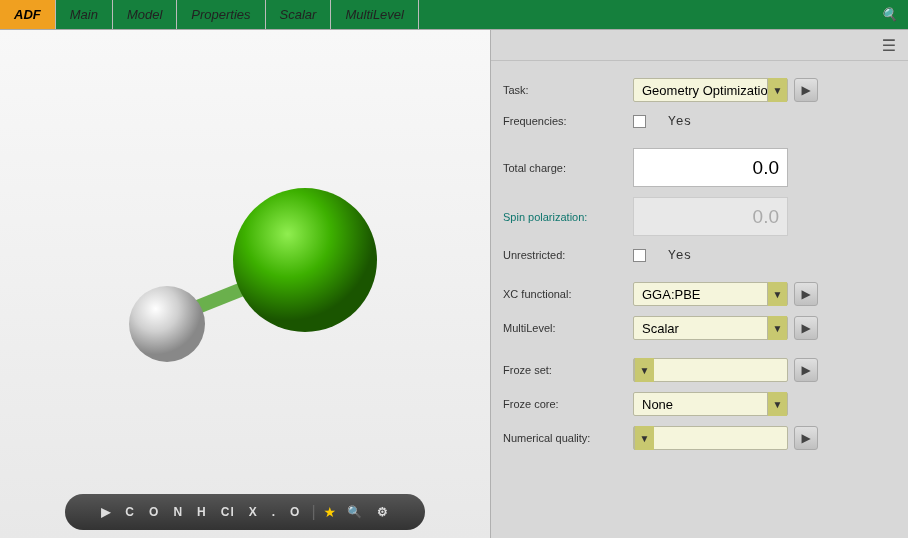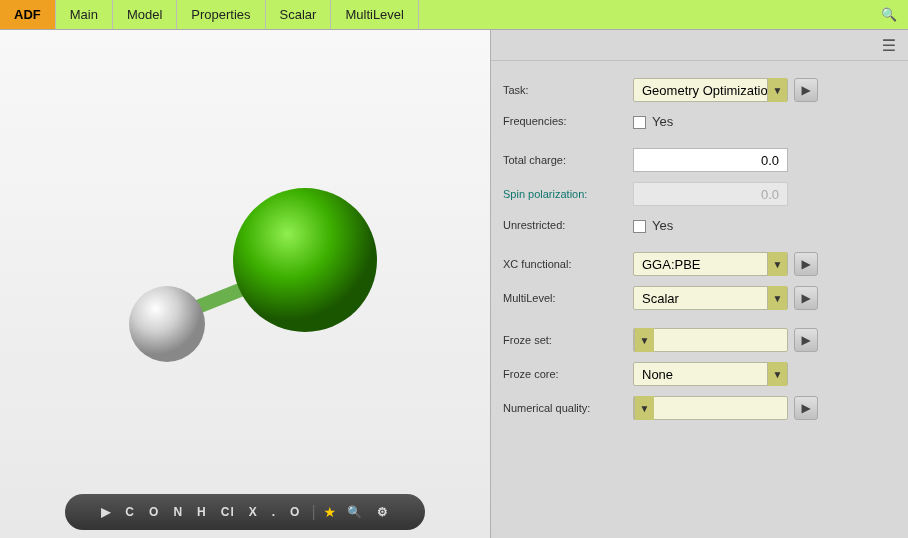--- a/index.html
+++ b/index.html
@@ -11,24 +11,25 @@
       font-size: 13px;
       background: #d0d0d0;
       display: flex;
       flex-direction: column;
     }
 
     
     .nav-bar {
       display: flex;
       align-items: stretch;
-      background: #bef264;
+      background: #15803d;
       border-bottom: 1px solid #aaa;
       height: 30px;
       flex-shrink: 0;
+      font-style: italic;
     }
     .nav-tab {
       padding: 0 14px;
       display: flex;
       align-items: center;
       cursor: pointer;
       font-size: 13px;
       font-weight: 500;
       color: #222;
       border-right: 1px solid #bbb;
@@ -190,40 +191,41 @@
       justify-content: center;
       font-size: 10px;
       color: #333;
       flex-shrink: 0;
     }
 
     
     .text-input {
       background: #fff;
       border: 1px solid #b8b8b8;
-      height: 24px;
+      height: 39px;
       min-width: 100px;
       max-width: 155px;
       flex: 1;
       padding: 0 8px;
-      font-size: 13px;
+      font-size: 19px;
       text-align: right;
       color: #000;
     }
     .text-input.disabled {
       background: #e8e8e8;
       color: #aaa;
       border-color: #ccc;
     }
 
     
     .checkbox-wrap {
       display: flex;
-      align-items: flex-end;
-      gap: 6px;
+      align-items: center;
+      gap: 22px;
+      font-family: Liberation Mono, monospace;
     }
     .checkbox {
       width: 13px;
       height: 13px;
       border: 1px solid #888;
       background: #fff;
       cursor: pointer;
       display: flex;
       align-items: center;
       justify-content: center;

